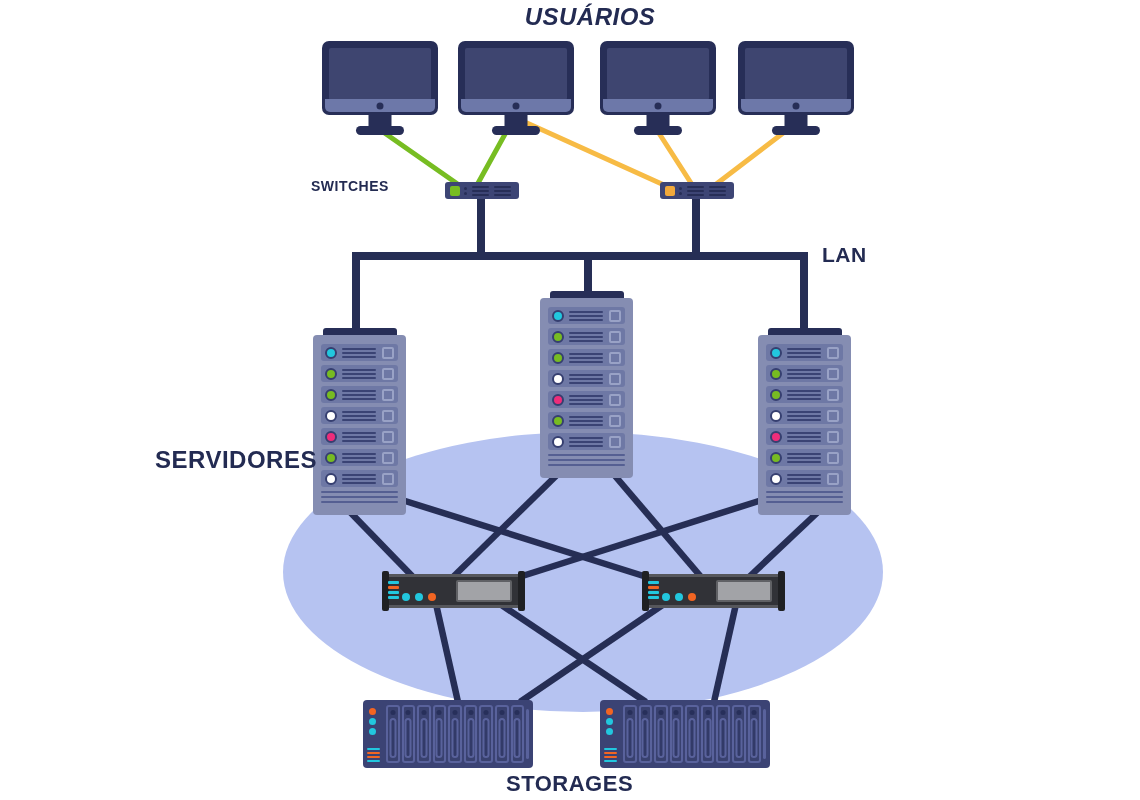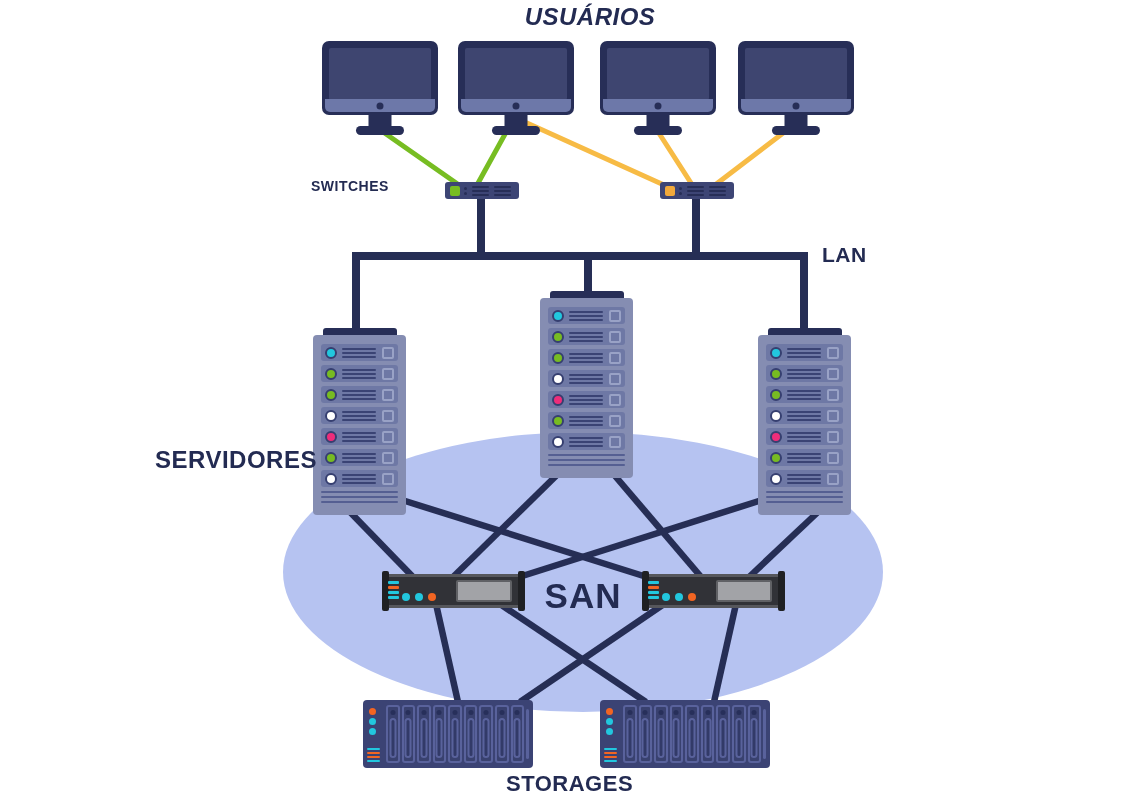--- a/index.html
+++ b/index.html
@@ -528,16 +528,15 @@
           </div>
         </div>
         <div class="sto-endbar"></div>
       </div>
     </div>
   <div class="labels">
     <div class="lbl lbl-users">USUÁRIOS</div>
     <div class="lbl lbl-switches">SWITCHES</div>
     <div class="lbl lbl-lan">LAN</div>
     <div class="lbl lbl-servers">SERVIDORES</div>
-    <div class="lbl lbl-san">SAN</div>
     <div class="lbl lbl-storages">STORAGES</div>
   </div>
 </div>
 
 </body></html>

